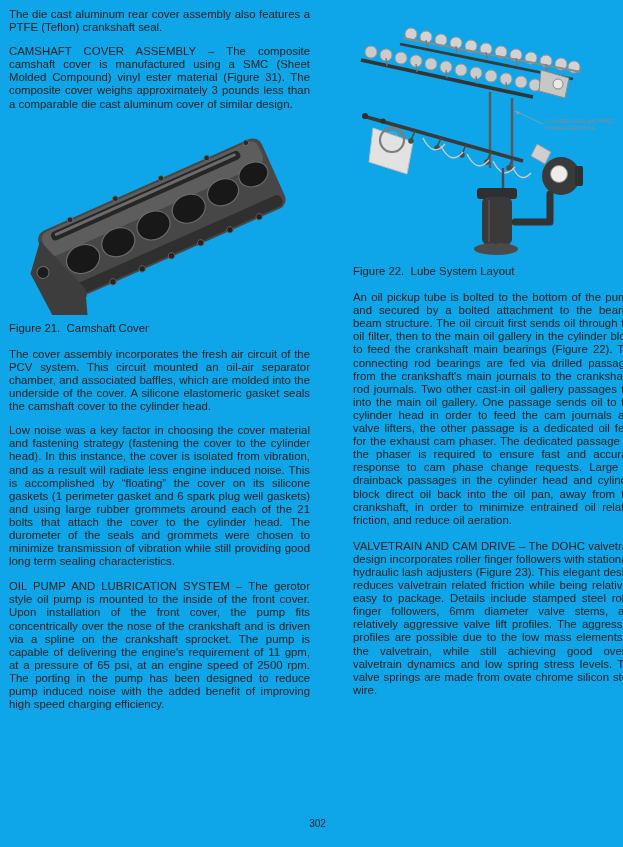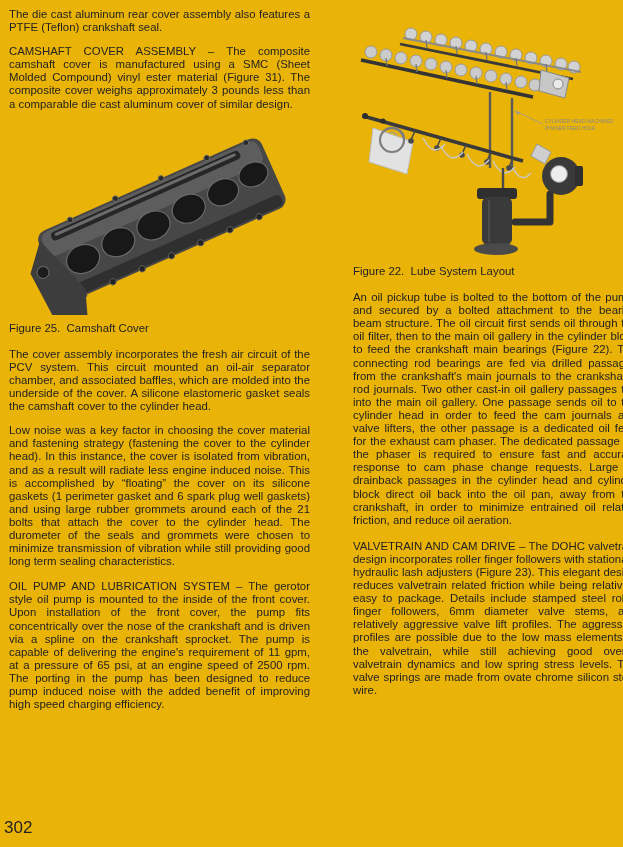--- a/index.html
+++ b/index.html
@@ -1,19 +1,19 @@
 <!DOCTYPE html>
 <html><head>
 <meta charset="utf-8">
 <style>
   html,body{margin:0;padding:0;background:#ffffff;}
   .page{
     position:relative;
     width:623px;height:847px;
-    background:#eab308;
+    background:#0ea5e9;
     font-family:"Liberation Sans", sans-serif;
     color:#222222;
     overflow:hidden;
   }
   .col{position:absolute;top:8px;}
   .col-left{left:9px;width:301px;}
   .col-right{left:353px;width:284px;}
   p.body-text{
     margin:0 0 11px 0;
     font-size:11.4px;
@@ -24,23 +24,24 @@
   .figure-caption{
     font-size:11.4px;
     line-height:13.1px;
     margin:7px 0 13px 0;
     white-space:pre-wrap;
     color:#232323;
   }
   .fig-wrap{margin:14px 0 0 0;}
   .page-number{
     position:absolute;
-    left:4px;right:0;
+    left:12px;right:0;
     top:818px;
-    font-size:17px;
+    text-align:center;
+    font-size:10px;
     color:#232323;
   }
   svg{display:block;}
 </style>
 </head>
 <body>
 
 <div class="page">
 
   <div class="col col-left">
@@ -80,21 +81,21 @@
           <circle cx="262" cy="60" r="2.8" fill="#2a2a2a" stroke="#6f6f6f" stroke-width="0.8"></circle>
 
           <polygon points="34,66 56,128 42,168 16,152 12,92" fill="#3d3d3d"></polygon>
           <polygon points="20,140 44,160 38,176 18,164" fill="#333333"></polygon>
           <circle cx="24" cy="96" r="6" fill="#1c1c1c" stroke="#6a6a6a" stroke-width="1"></circle>
           <circle cx="30" cy="150" r="3" fill="#232323" stroke="#666" stroke-width="0.8"></circle>
         </g>
       </svg>
     </div>
 
-    <div class="figure-caption">Figure 25.  Camshaft Cover</div>
+    <div class="figure-caption">Figure 21.  Camshaft Cover</div>
 
     <p class="body-text">The cover assembly incorporates the fresh air circuit of the PCV system. This circuit mounted an oil-air separator chamber, and associated baffles, which are molded into the underside of the cover. A silicone elastomeric gasket seals the camshaft cover to the cylinder head.</p>
     <p class="body-text" style="margin-bottom:12px">Low noise was a key factor in choosing the cover material and fastening strategy (fastening the cover to the cylinder head). In this instance, the cover is isolated from vibration, and as a result will radiate less engine induced noise. This is accomplished by “floating” the cover on its silicone gaskets (1 perimeter gasket and 6 spark plug well gaskets) and using large rubber grommets around each of the 21 bolts that attach the cover to the cylinder head. The durometer of the seals and grommets were chosen to minimize transmission of vibration while still providing good long term sealing characteristics.</p>
     <p class="body-text">OIL PUMP AND LUBRICATION SYSTEM – The gerotor style oil pump is mounted to the inside of the front cover. Upon installation of the front cover, the pump fits concentrically over the nose of the crankshaft and is driven via a spline on the crankshaft sprocket. The pump is capable of delivering the engine's requirement of 11 gpm, at a pressure of 65 psi, at an engine speed of 2500 rpm. The porting in the pump has been designed to reduce pump induced noise with the added benefit of improving high speed charging efficiency.</p>
   </div>
 
   <div class="col col-right">
 
     <div>
       <svg width="284" height="248" viewBox="0 0 284 248">

